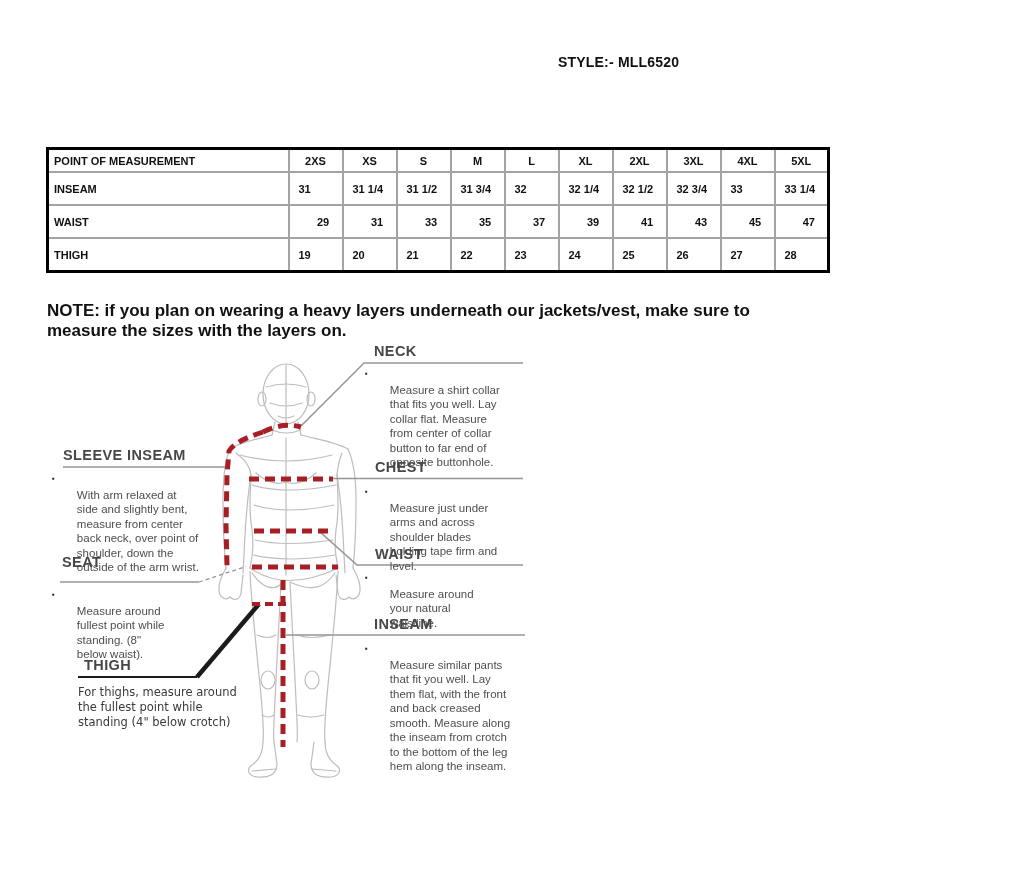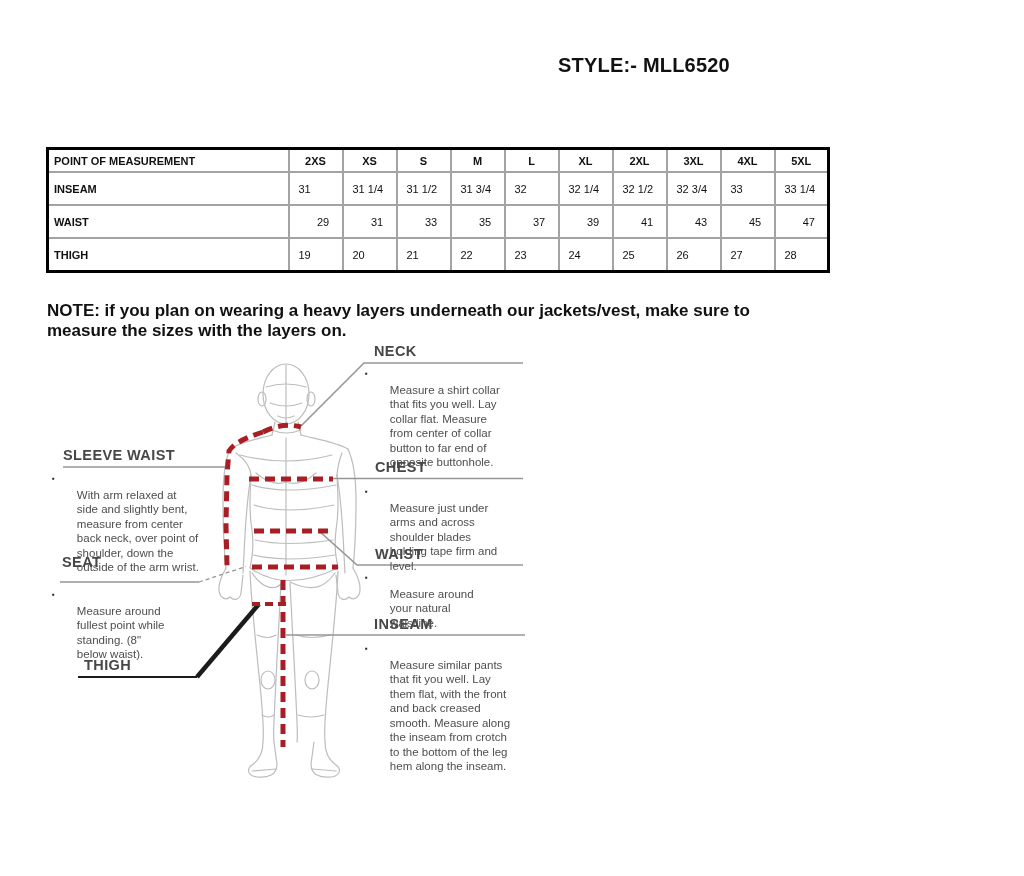--- a/index.html
+++ b/index.html
@@ -1,26 +1,26 @@
 <!DOCTYPE html>
 <html><head>
 <meta charset="utf-8">
 <style>
   html,body{margin:0;padding:0;background:#fff;}
   body{width:1024px;height:876px;position:relative;font-family:"Liberation Sans",sans-serif;color:#111;}
 
-  .title{position:absolute;left:558px;top:54px;font-size:20px;font-weight:bold;letter-spacing:.2px;text-align:right;}
+  .title{position:absolute;left:558px;top:54px;font-size:14px;font-weight:bold;letter-spacing:.2px;text-align:right;}
 
   .size-table{position:absolute;left:46px;top:147px;width:782px;border-collapse:collapse;table-layout:fixed;border:3px solid #000;}
   .size-table th,.size-table td{border:2px solid #a3a3a3;font-size:11px;vertical-align:middle;overflow:hidden;white-space:nowrap;margin-top:12px;}
   .size-table th{font-weight:bold;text-align:center;height:21px;padding:0;}
   .size-table thead th:first-child{text-align:left;padding-left:5px;}
   .size-table td{height:29px;}
   .size-table td.label{font-weight:bold;padding-left:5px;}
-  .size-table td.value{font-weight:normal;padding-left:9px;text-align:left;}
+  .size-table td.value{font-weight:bold;padding-left:9px;text-align:left;}
   .size-table tbody tr:nth-child(2) td.value{text-align:center;padding-left:16px;}
 
   .note{position:absolute;left:47px;top:301px;width:770px;font-size:17px;font-weight:bold;}
 
   .diagram{position:absolute;left:0;top:335px;width:560px;height:465px;}
   .diagram svg{position:absolute;left:0;top:0;}
   .m-heading{position:absolute;font-size:14.5px;font-weight:bold;color:#474747;letter-spacing:.4px;white-space:nowrap;text-align:center;}
   .m-desc{position:absolute;display:flex;gap:5px;font-size:11.5px;line-height:1.26;color:#4e4e4e;}
   .m-desc .bullet{font-size:8px;line-height:15px;color:#222;flex:0 0 auto;}
   .m-desc p{margin:17px;}
@@ -198,27 +198,28 @@
     <span class="bullet">▪</span>
     <p>Measure around your natural waistline.</p>
   </div>
 
   <div class="m-heading" style="left:374px;top:281px;">INSEAM</div>
   <div class="m-desc" style="left:365px;top:306px;width:163px;">
     <span class="bullet">▪</span>
     <p>Measure similar pants that fit you well. Lay them flat, with the front and back creased smooth. Measure along the inseam from crotch to the bottom of the leg hem along the inseam.</p>
   </div>
 
-  <div class="m-heading" style="left:63px;top:112px;">SLEEVE WAIST</div>
+  <div class="m-heading" style="left:63px;top:112px;">SLEEVE INSEAM</div>
   <div class="m-desc" style="left:52px;top:136px;width:165px;">
     <span class="bullet">▪</span>
     <p>With arm relaxed at side and slightly bent, measure from center back neck, over point of shoulder, down the outside of the arm wrist.</p>
   </div>
 
   <div class="m-heading" style="left:62px;top:219px;">SEAT</div>
   <div class="m-desc" style="left:52px;top:252px;width:138px;">
     <span class="bullet">▪</span>
     <p>Measure around fullest point while standing. (8" below waist).</p>
   </div>
 
   <div class="m-heading" style="left:84px;top:322px;">THIGH</div>
+  <div class="thigh-desc" style="left:78px;top:350px;width:165px;">For thighs, measure around the fullest point while standing (4" below crotch)</div>
 
 </div>
 
 </body></html>

